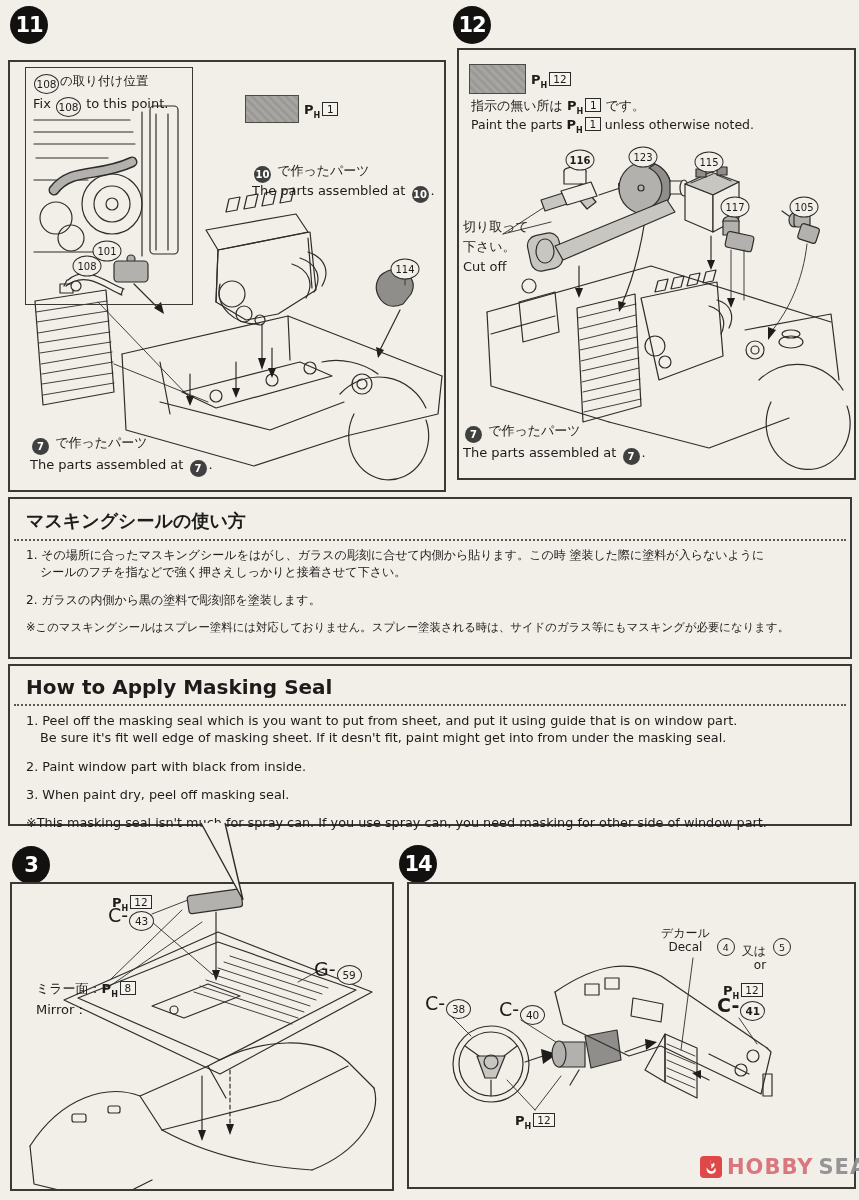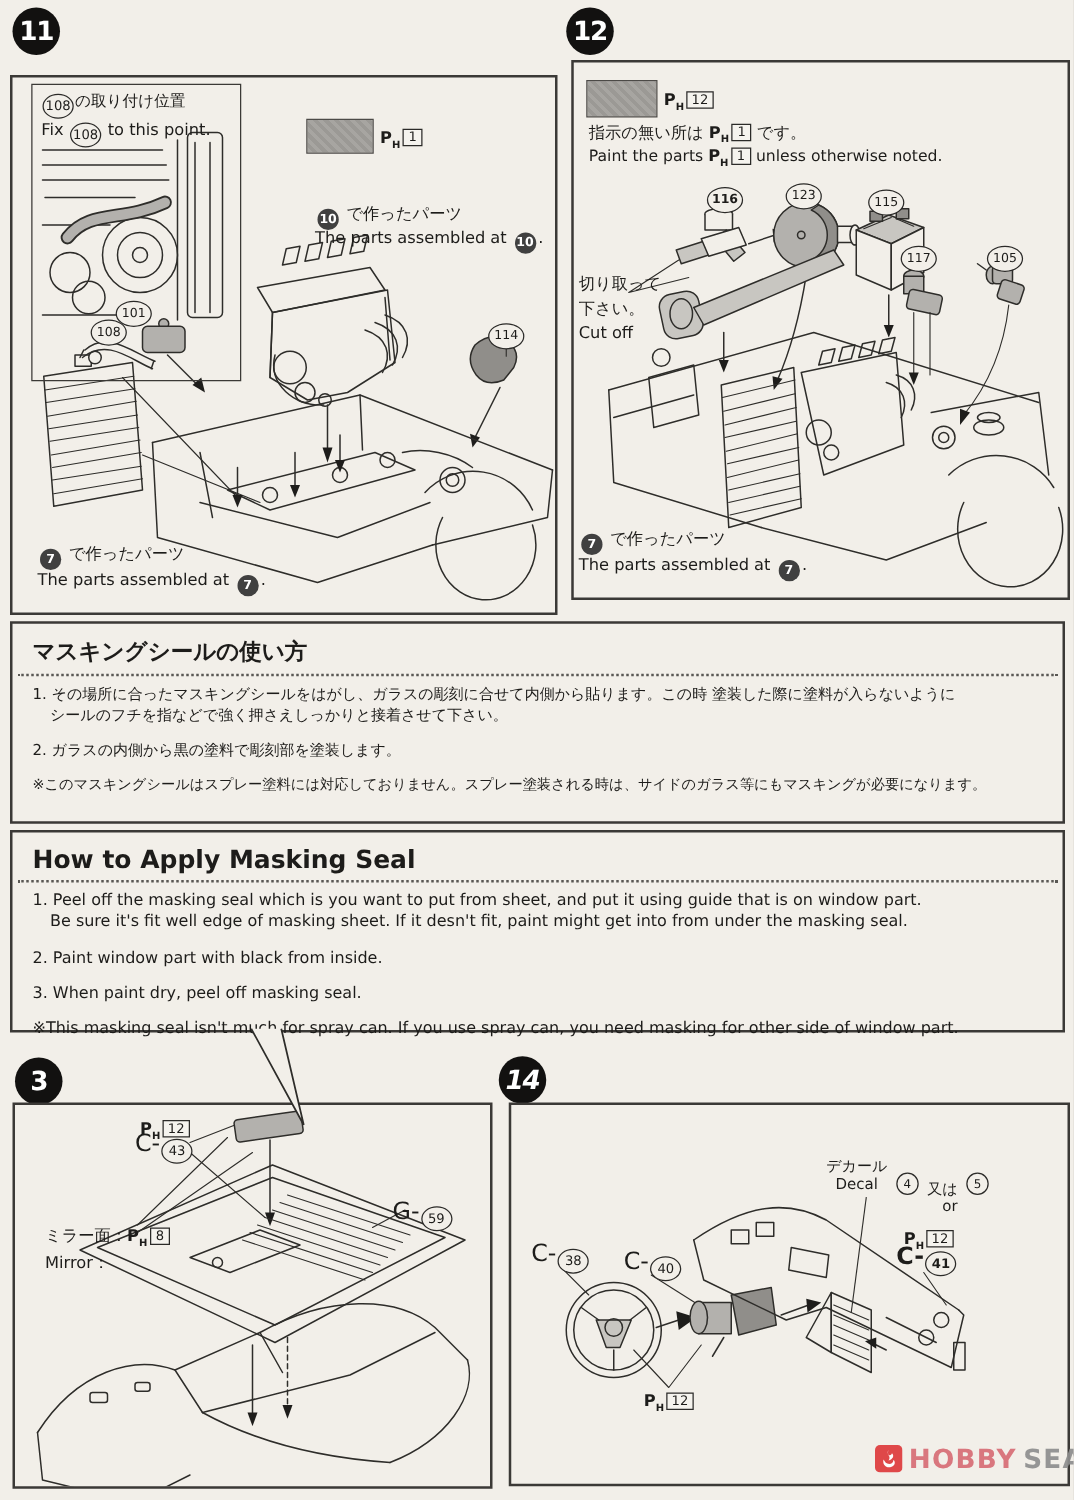--- a/index.html
+++ b/index.html
@@ -398,21 +398,21 @@
     </div>
     <div class="abs clabel" style="left:302px;top:74px;">
       <span>G-</span><span class="pci">59</span>
     </div>
     <div class="abs cap" style="left:24px;top:96px;">
       <span>ミラー面：</span><span class="ph-p">P</span><sub class="ph-h">H</sub><span class="ph-num">8</span>
     </div>
     <div class="abs cap" style="left:24px;top:117px;">Mirror：</div>
   </div>
 
-  <div class="stepnum" style="left:399px;top:845px;font-style:italic;">
+  <div class="stepnum" style="left:399px;top:845px;">
     <span>14</span>
   </div>
   <div class="box" style="left:407px;top:882px;width:445px;height:303px;">
     <svg class="art" width="445" height="303" viewBox="0 0 445 303">
 
       <path class="ln lnt" d="M40,130 L62,152"></path>
       <path class="ln lnt" d="M112,136 L150,160"></path>
       <path class="ln lnt" d="M330,134 L348,160"></path>
       <path class="ln lnt" d="M284,74 L272,166"></path>
       <path class="ln lnt" d="M126,226 L98,196 M126,226 L152,192"></path>

